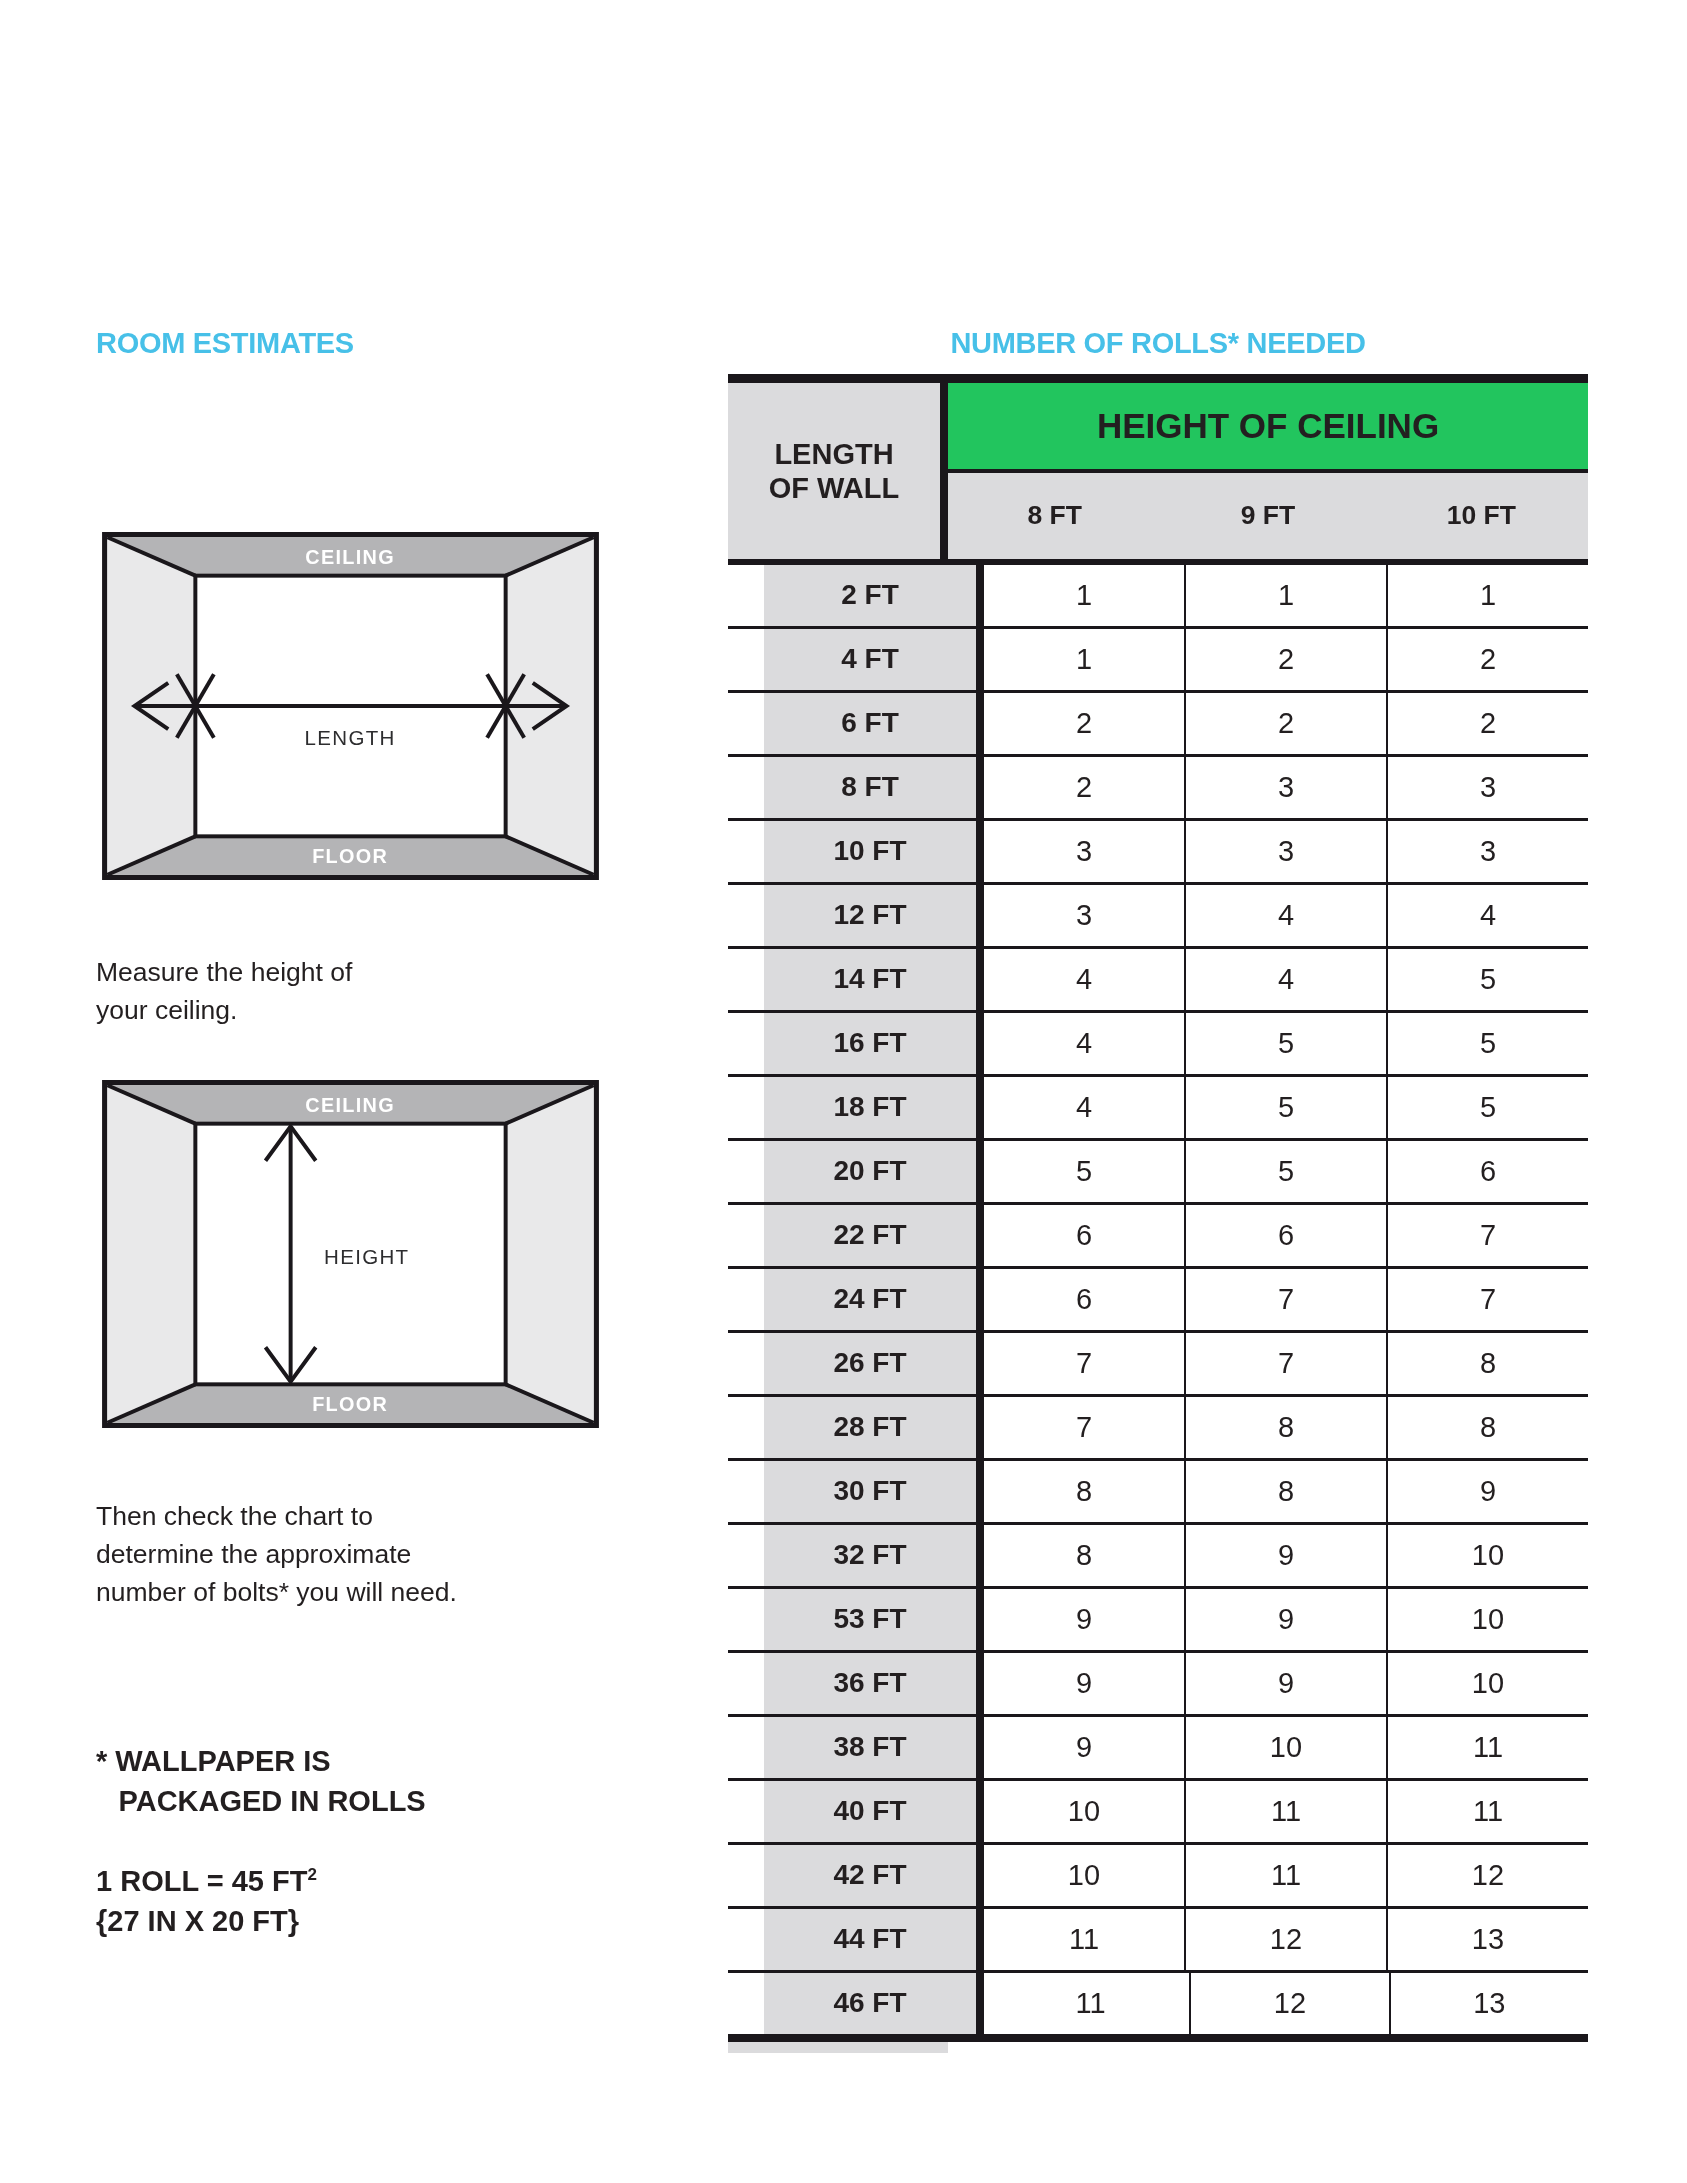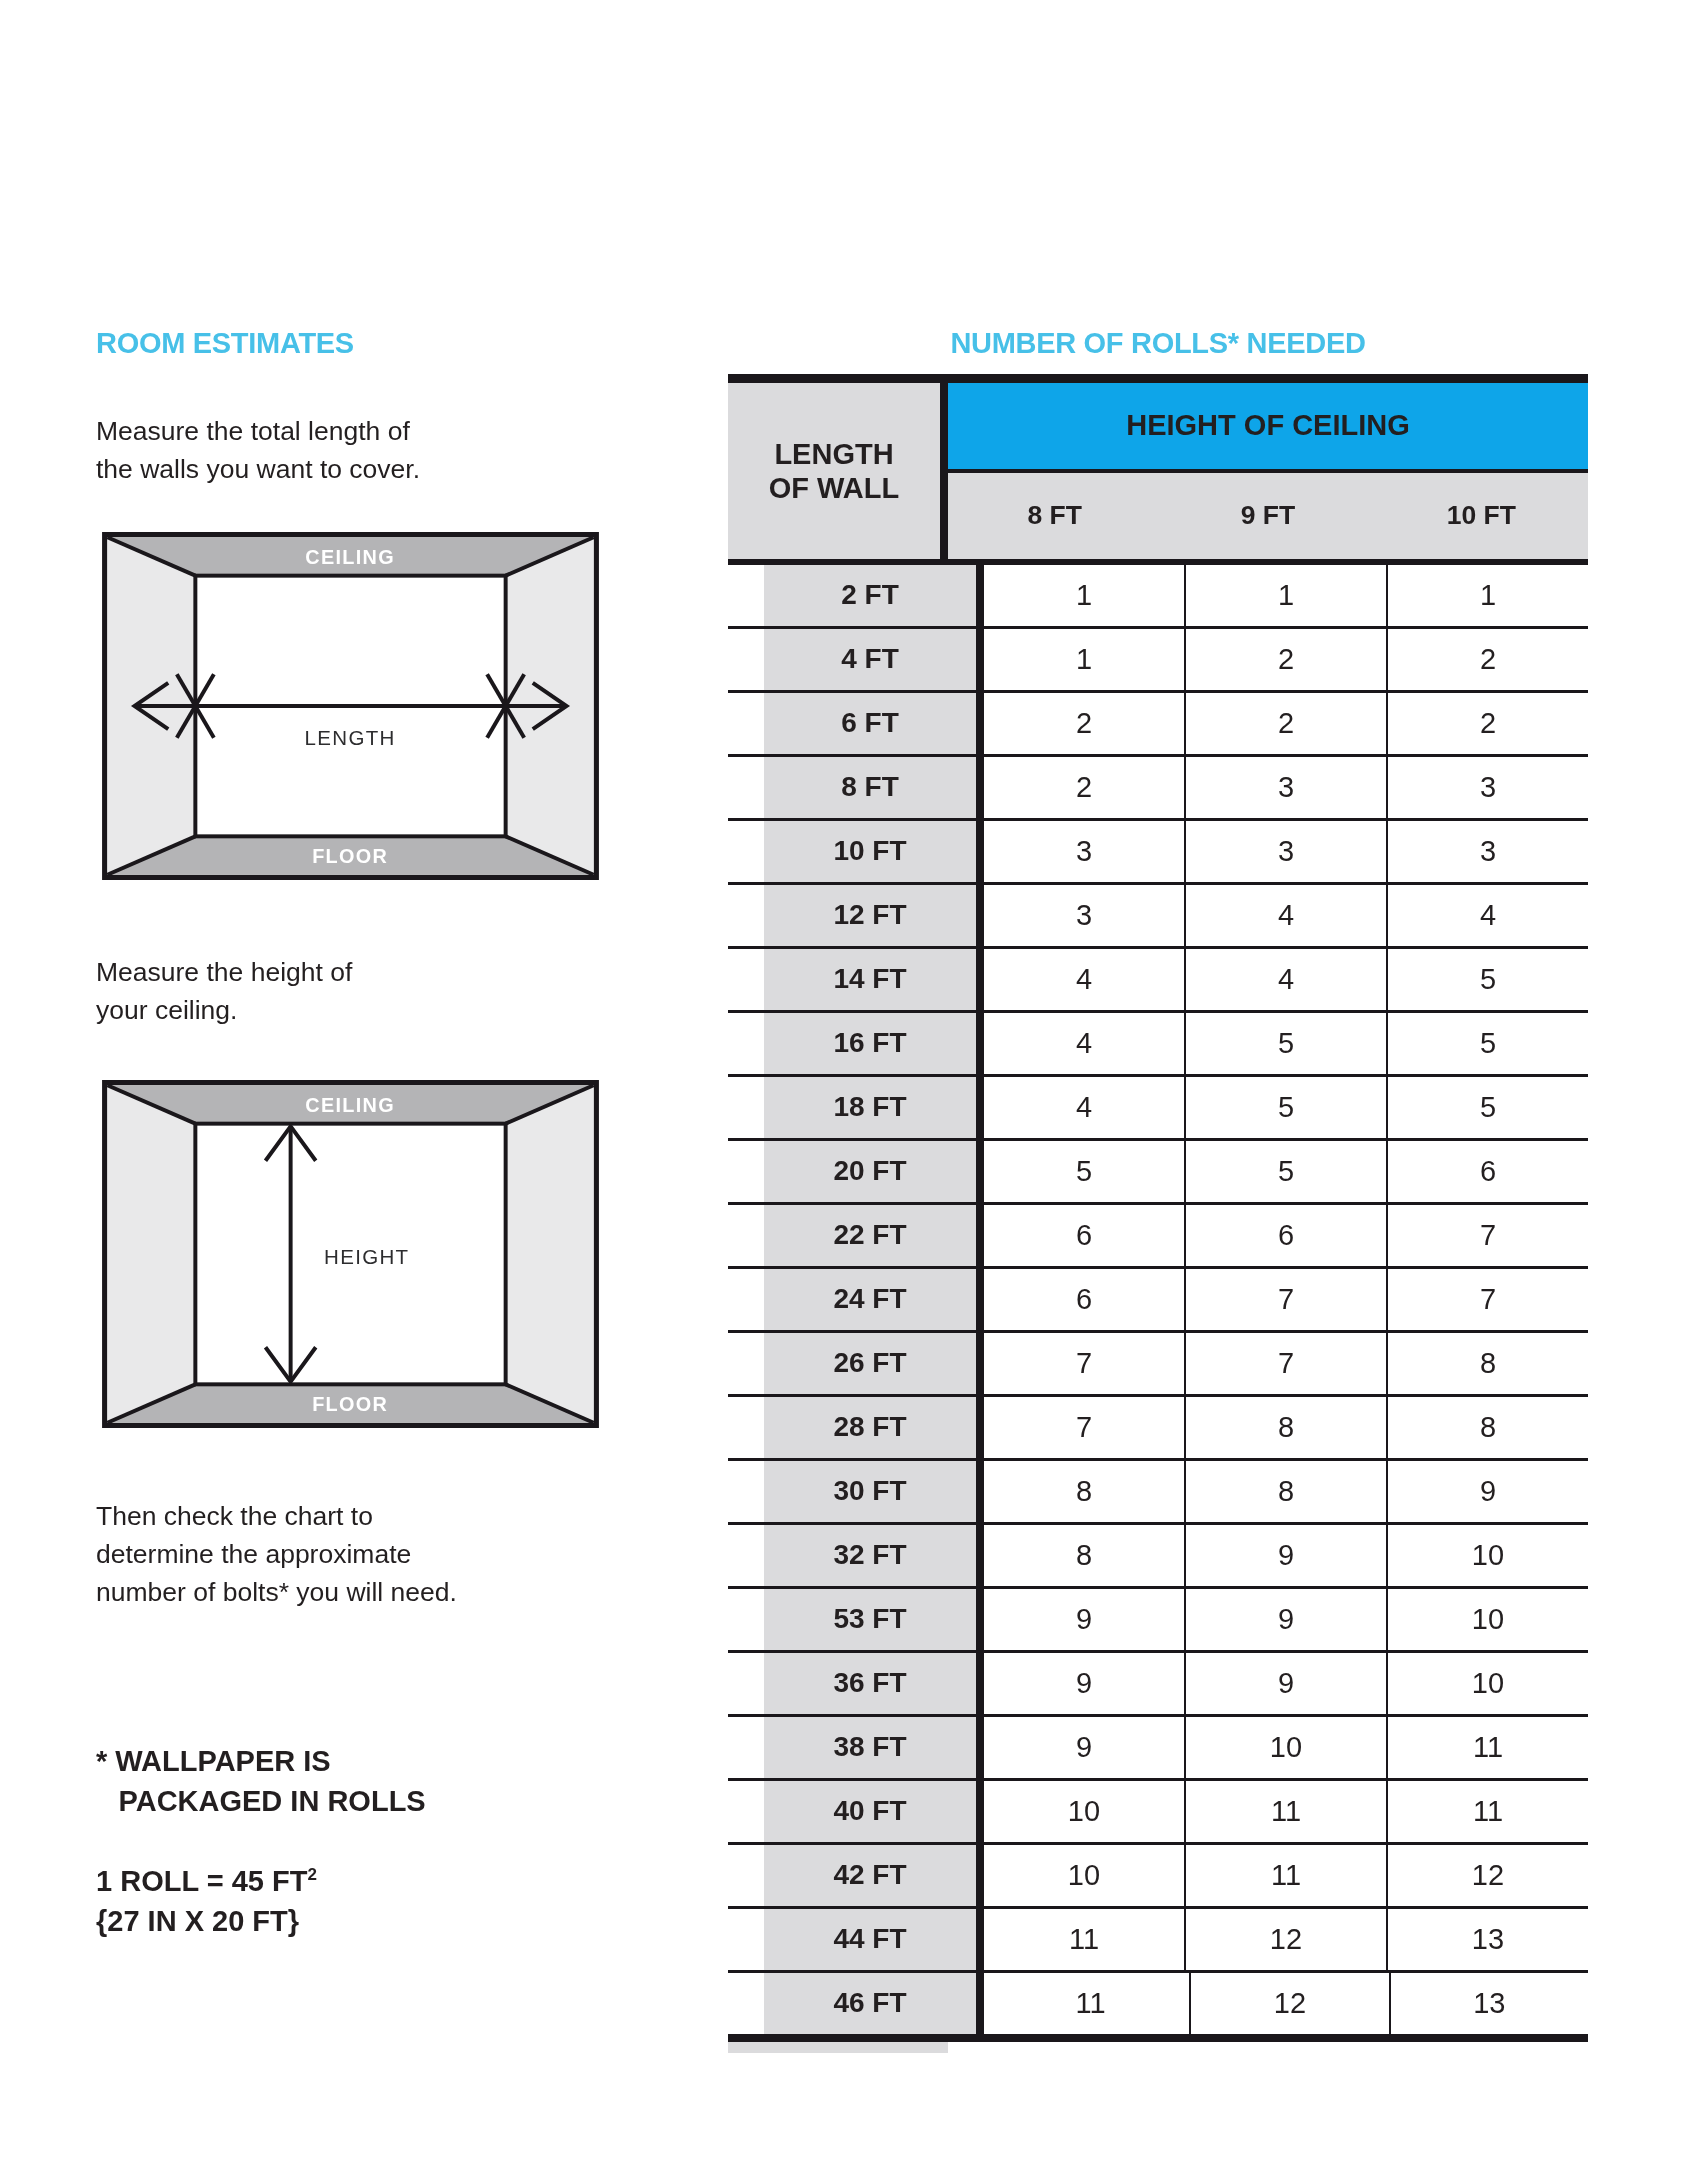--- a/index.html
+++ b/index.html
@@ -36,46 +36,42 @@
   .svg-dimlabel{font-size:31px;letter-spacing:2px;fill:#2D2D2F;}
 
   
   #rolls-table{left:728px;top:374px;width:860px;}
   .bar{background:#1A171B;height:8.6px;width:100%;}
   .thead{display:flex;border-bottom:6px solid #1A171B;}
   .thead-label{width:212px;background:#DBDBDD;border-right:8.6px solid #1A171B;
                display:flex;flex-direction:column;align-items:center;justify-content:center;
                font-size:29px;font-weight:bold;line-height:34px;}
   .thead-right{flex:1;display:flex;flex-direction:column;}
-  .thead-main{height:86px;background:#0ea5e9;border-bottom:4px solid #1A171B;
-              display:flex;align-items:center;justify-content:center;font-size:29px;font-weight:bold;}
+  .thead-main{height:86px;background:#22c55e;border-bottom:4px solid #1A171B;
+              display:flex;align-items:center;justify-content:center;font-size:35px;font-weight:bold;}
   .thead-cols{height:86px;background:#DBDBDD;display:flex;}
   .thead-col{flex:1;display:flex;align-items:center;justify-content:center;font-size:26.5px;font-weight:bold;}
   .trow{display:flex;height:61px;border-bottom:3.3px solid #1A171B;padding-left:36px;}
   .trow:last-child{border-bottom:none;gap:8px;}
   .tlabel{width:212px;background:#DBDBDD;border-right:8.6px solid #1A171B;
           display:flex;align-items:center;justify-content:center;font-size:28px;font-weight:bold;}
   .tcells{flex:1;display:flex;background:#fff;}
   .tcell{flex:1;display:flex;align-items:center;justify-content:center;font-size:29px;}
   .tcell + .tcell{border-left:2px solid #1A171B;}
   #gray-tail{width:220px;height:10.6px;background:#DBDBDD;}
 </style>
 </head>
 <body>
 
 <div id="page">
 
 
   <div class="abs section-heading" id="left-heading">ROOM ESTIMATES</div>
   <div class="abs section-heading" id="table-title">NUMBER OF ROLLS* NEEDED</div>
 
-  <div class="abs para" id="para-step1">
-    <div>Measure the total length of</div>
-    <div>the walls you want to cover.</div>
-  </div>
 
   <svg id="diagram-length" class="room-svg" viewBox="0 0 751 526">
     <rect x="4" y="4" width="743" height="518" fill="#ffffff" stroke="#1A171B" stroke-width="8"></rect>
     <polygon points="8,8 743,8 610,66 141,66" fill="#B4B4B6"></polygon>
     <polygon points="8,518 743,518 610,460 141,460" fill="#B4B4B6"></polygon>
     <polygon points="8,8 141,66 141,460 8,518" fill="#E9E9EA"></polygon>
     <polygon points="743,8 610,66 610,460 743,518" fill="#E9E9EA"></polygon>
     <rect x="141" y="66" width="469" height="394" fill="#ffffff" stroke="#1A171B" stroke-width="6"></rect>
     <g stroke="#1A171B" stroke-width="6">
       <line x1="8" y1="8" x2="141" y2="66"></line>

